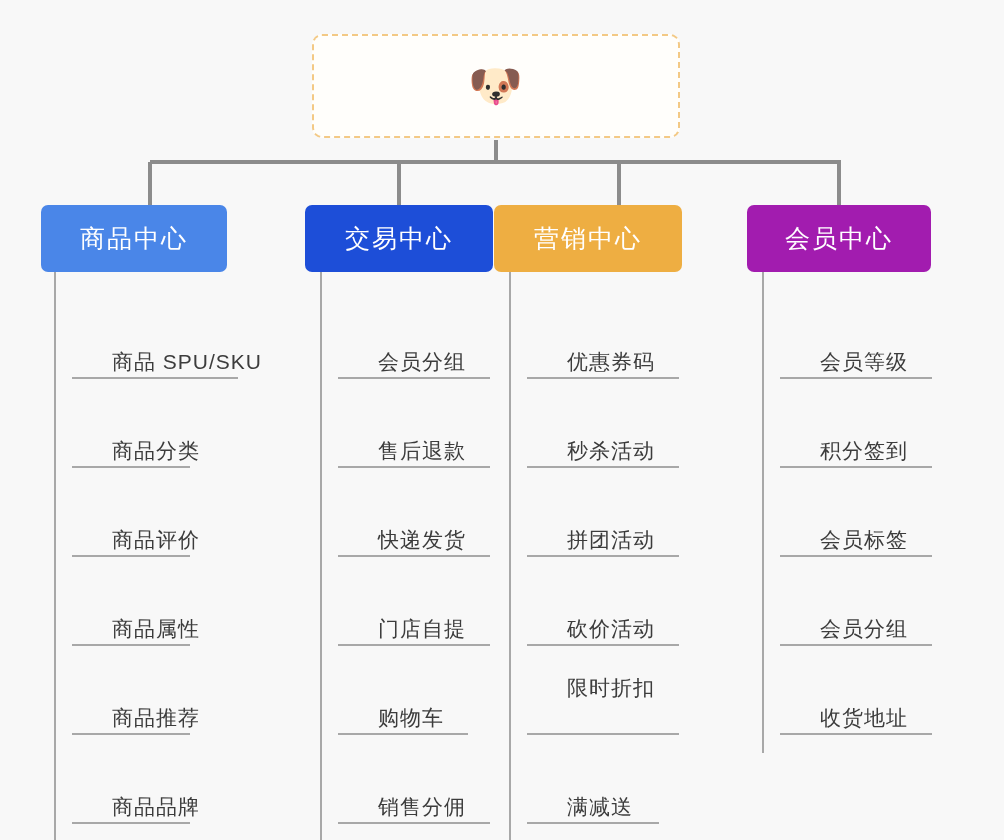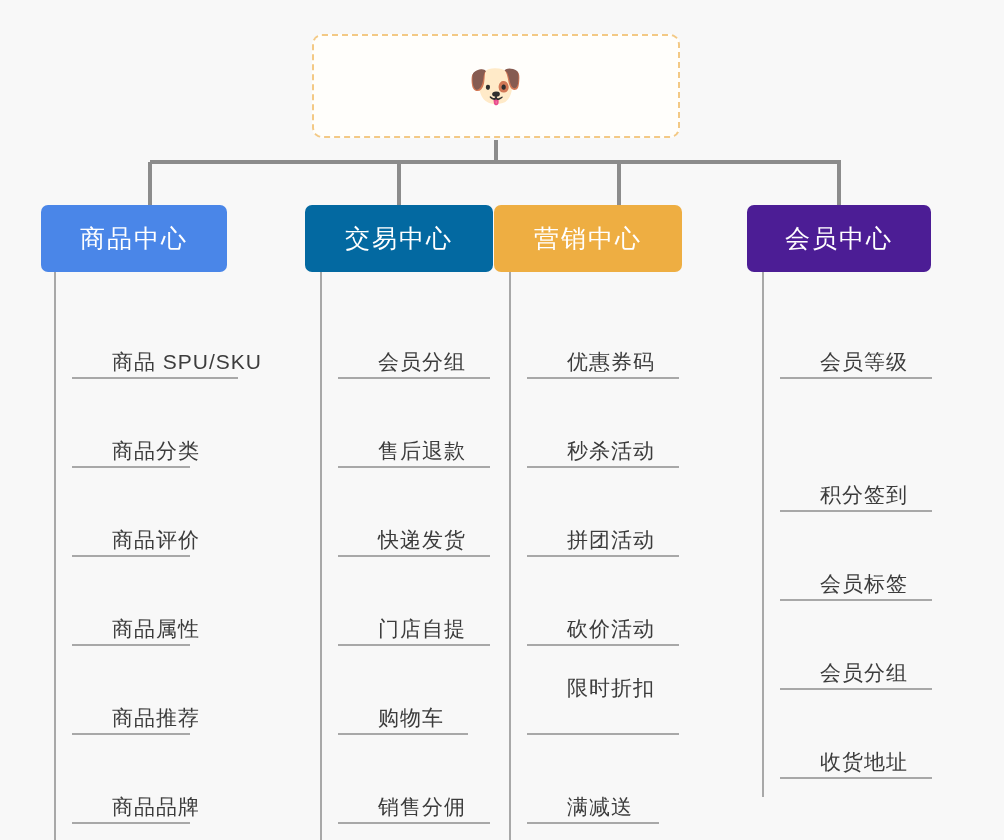--- a/index.html
+++ b/index.html
@@ -172,21 +172,21 @@
       <li class="leaf-item" style="border-bottom-color: rgb(168, 168, 168);">
           <span class="leaf-label" style="color: rgb(60, 60, 60);">商品推荐</span>
         </li>
       <li class="leaf-item" style="border-bottom-color: rgb(168, 168, 168);">
           <span class="leaf-label" style="color: rgb(60, 60, 60);">商品品牌</span>
         </li>
     </ul>
   </div>
 
   <div class="column col-1">
-    <div class="cat-box" style="background: #0369a1;">
+    <div class="cat-box" style="background: #1d4ed8;">
       <span>交易中心</span>
     </div>
     <ul class="leaf-list">
       <li class="leaf-item" style="border-bottom-color: rgb(168, 168, 168);">
           <span class="leaf-label" style="color: rgb(60, 60, 60);">会员分组</span>
         </li>
       <li class="leaf-item" style="border-bottom-color: rgb(168, 168, 168);">
           <span class="leaf-label" style="color: rgb(60, 60, 60);">售后退款</span>
         </li>
       <li class="leaf-item" style="border-bottom-color: rgb(168, 168, 168);">
@@ -224,28 +224,28 @@
       <li class="leaf-item" style="border-bottom-color: rgb(168, 168, 168); align-items: center;">
           <span class="leaf-label" style="color: rgb(60, 60, 60);">限时折扣</span>
         </li>
       <li class="leaf-item" style="border-bottom-color: rgb(168, 168, 168);">
           <span class="leaf-label" style="color: rgb(60, 60, 60);">满减送</span>
         </li>
     </ul>
   </div>
 
   <div class="column col-3">
-    <div class="cat-box" style="background: #4c1d95;">
+    <div class="cat-box" style="background: #a21caf;">
       <span>会员中心</span>
     </div>
     <ul class="leaf-list">
       <li class="leaf-item" style="border-bottom-color: rgb(168, 168, 168);">
           <span class="leaf-label" style="color: rgb(60, 60, 60);">会员等级</span>
         </li>
-      <li class="leaf-item" style="border-bottom-color: rgb(168, 168, 168); margin-top: 44px;">
+      <li class="leaf-item" style="border-bottom-color: rgb(168, 168, 168);">
           <span class="leaf-label" style="color: rgb(60, 60, 60);">积分签到</span>
         </li>
       <li class="leaf-item" style="border-bottom-color: rgb(168, 168, 168);">
           <span class="leaf-label" style="color: rgb(60, 60, 60);">会员标签</span>
         </li>
       <li class="leaf-item" style="border-bottom-color: rgb(168, 168, 168);">
           <span class="leaf-label" style="color: rgb(60, 60, 60);">会员分组</span>
         </li>
       <li class="leaf-item" style="border-bottom-color: rgb(168, 168, 168);">
           <span class="leaf-label" style="color: rgb(60, 60, 60);">收货地址</span>

